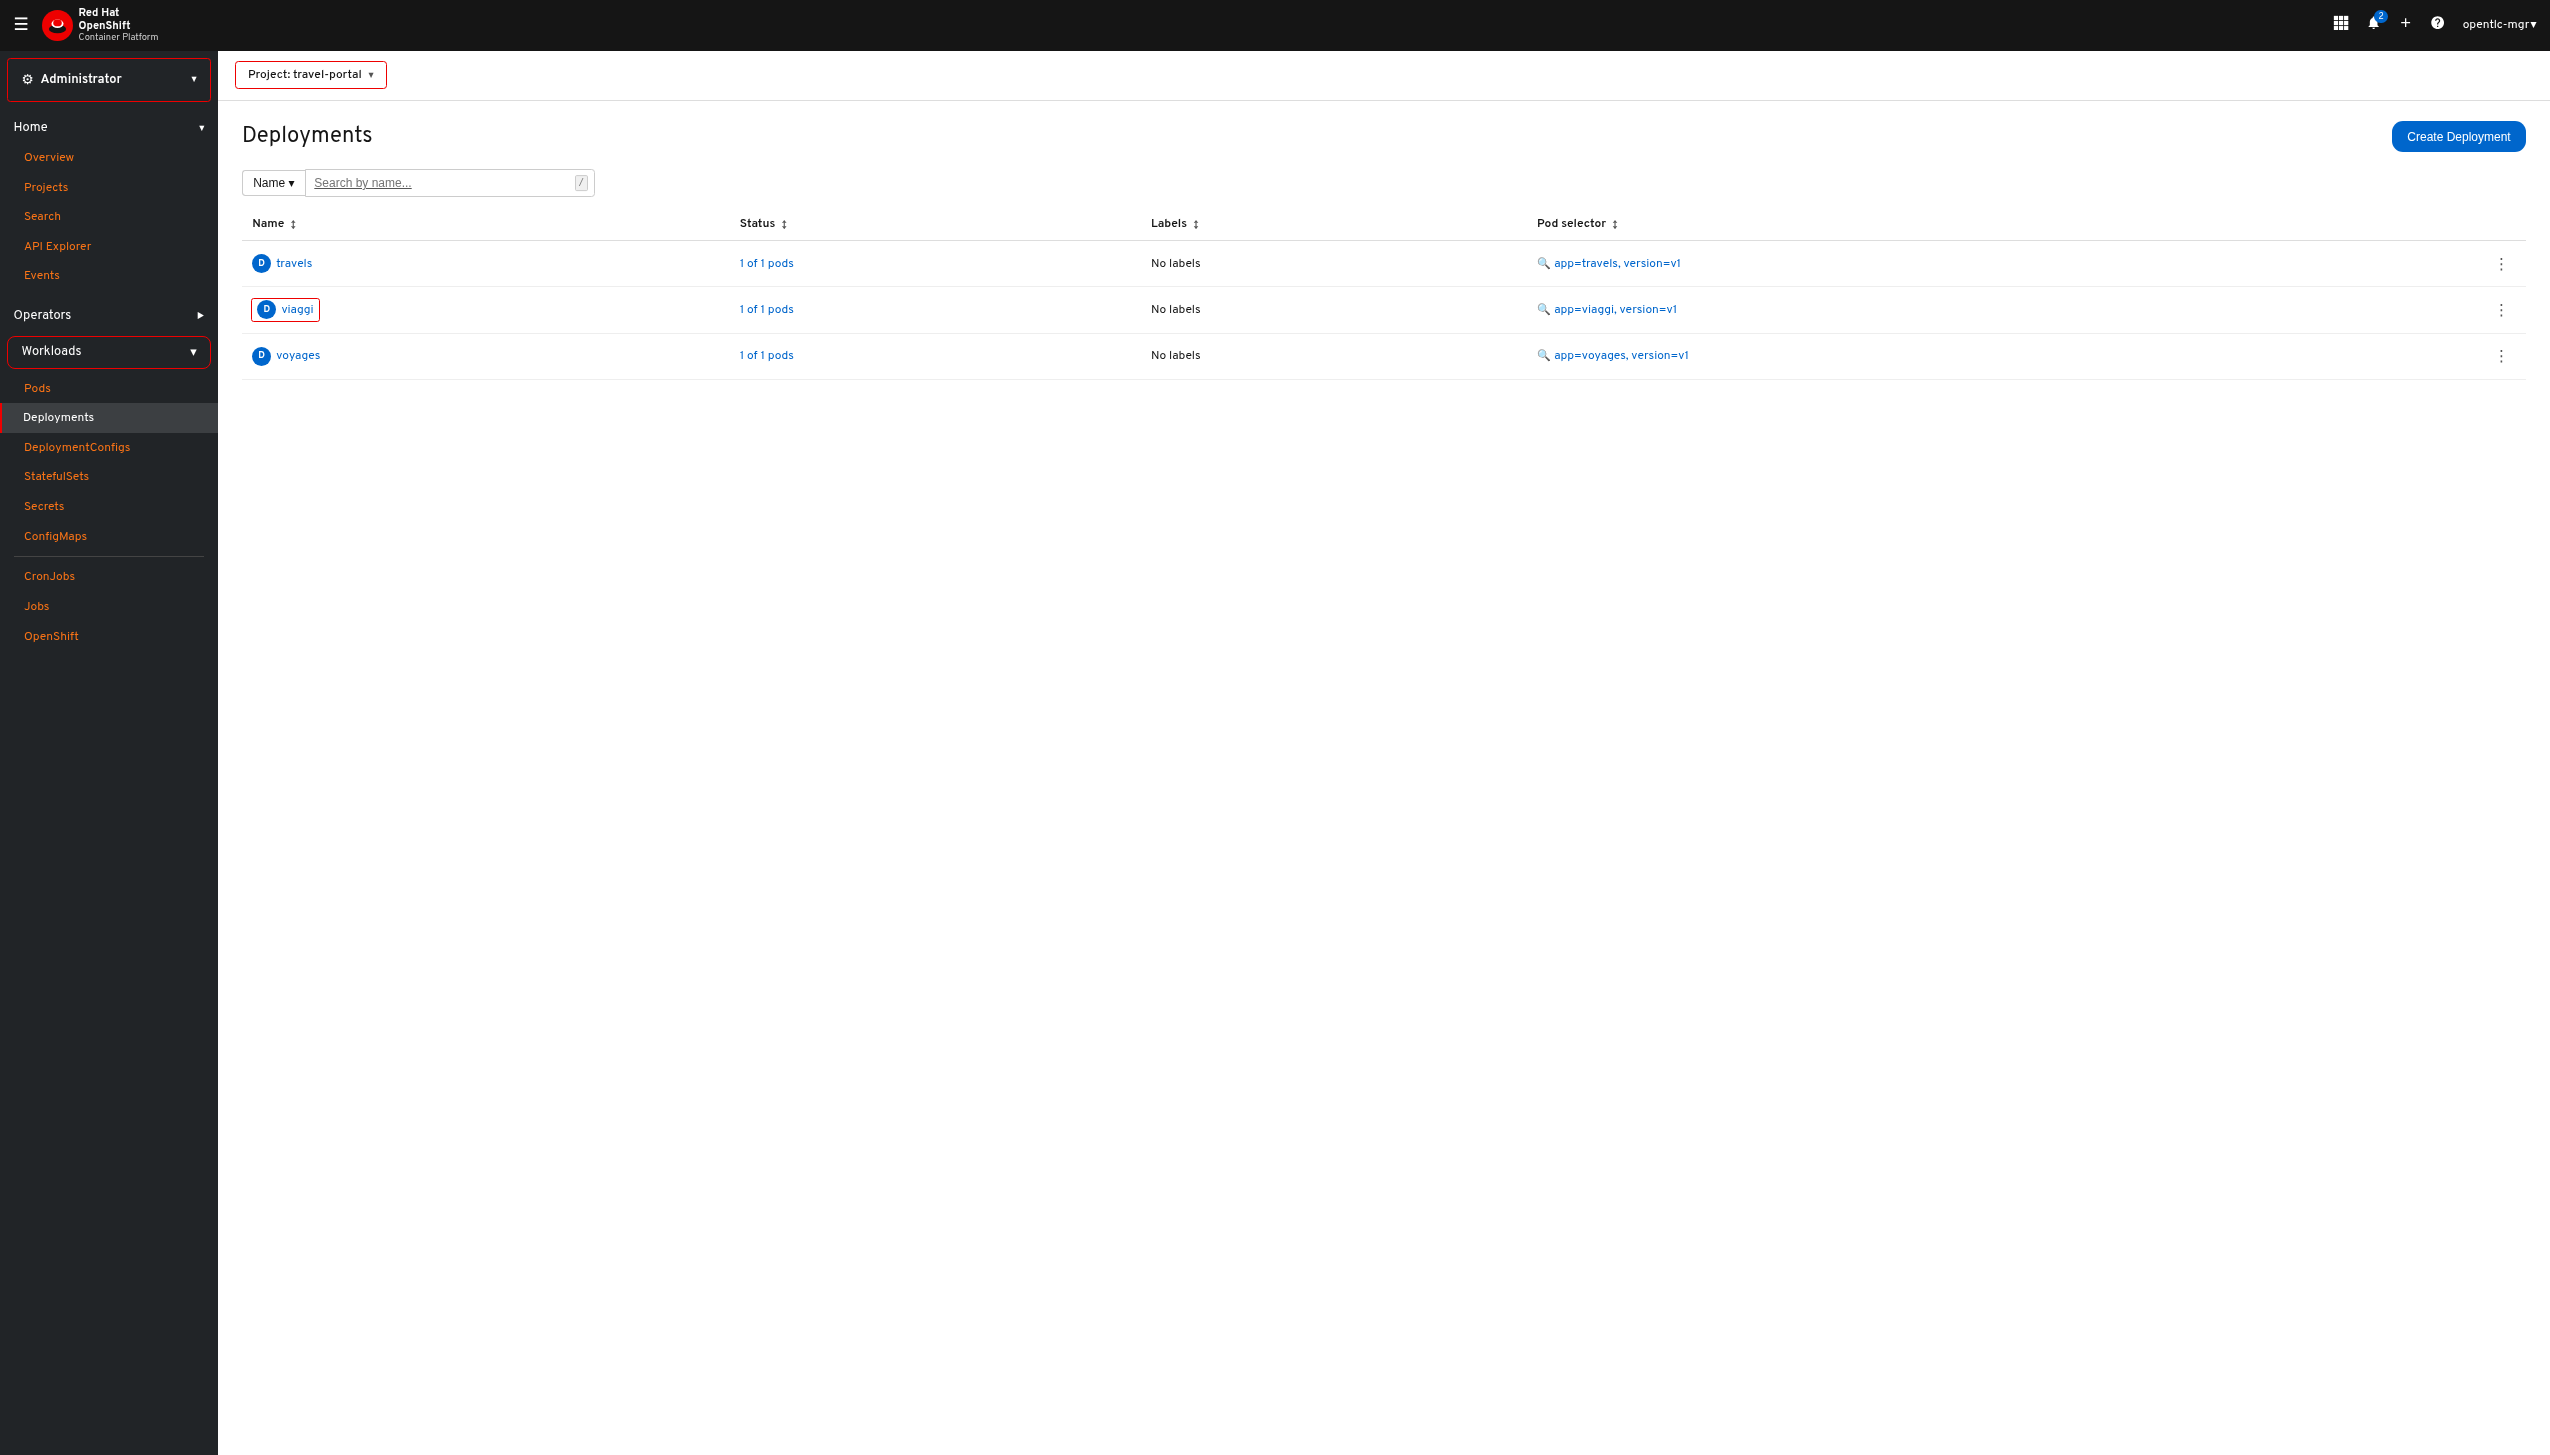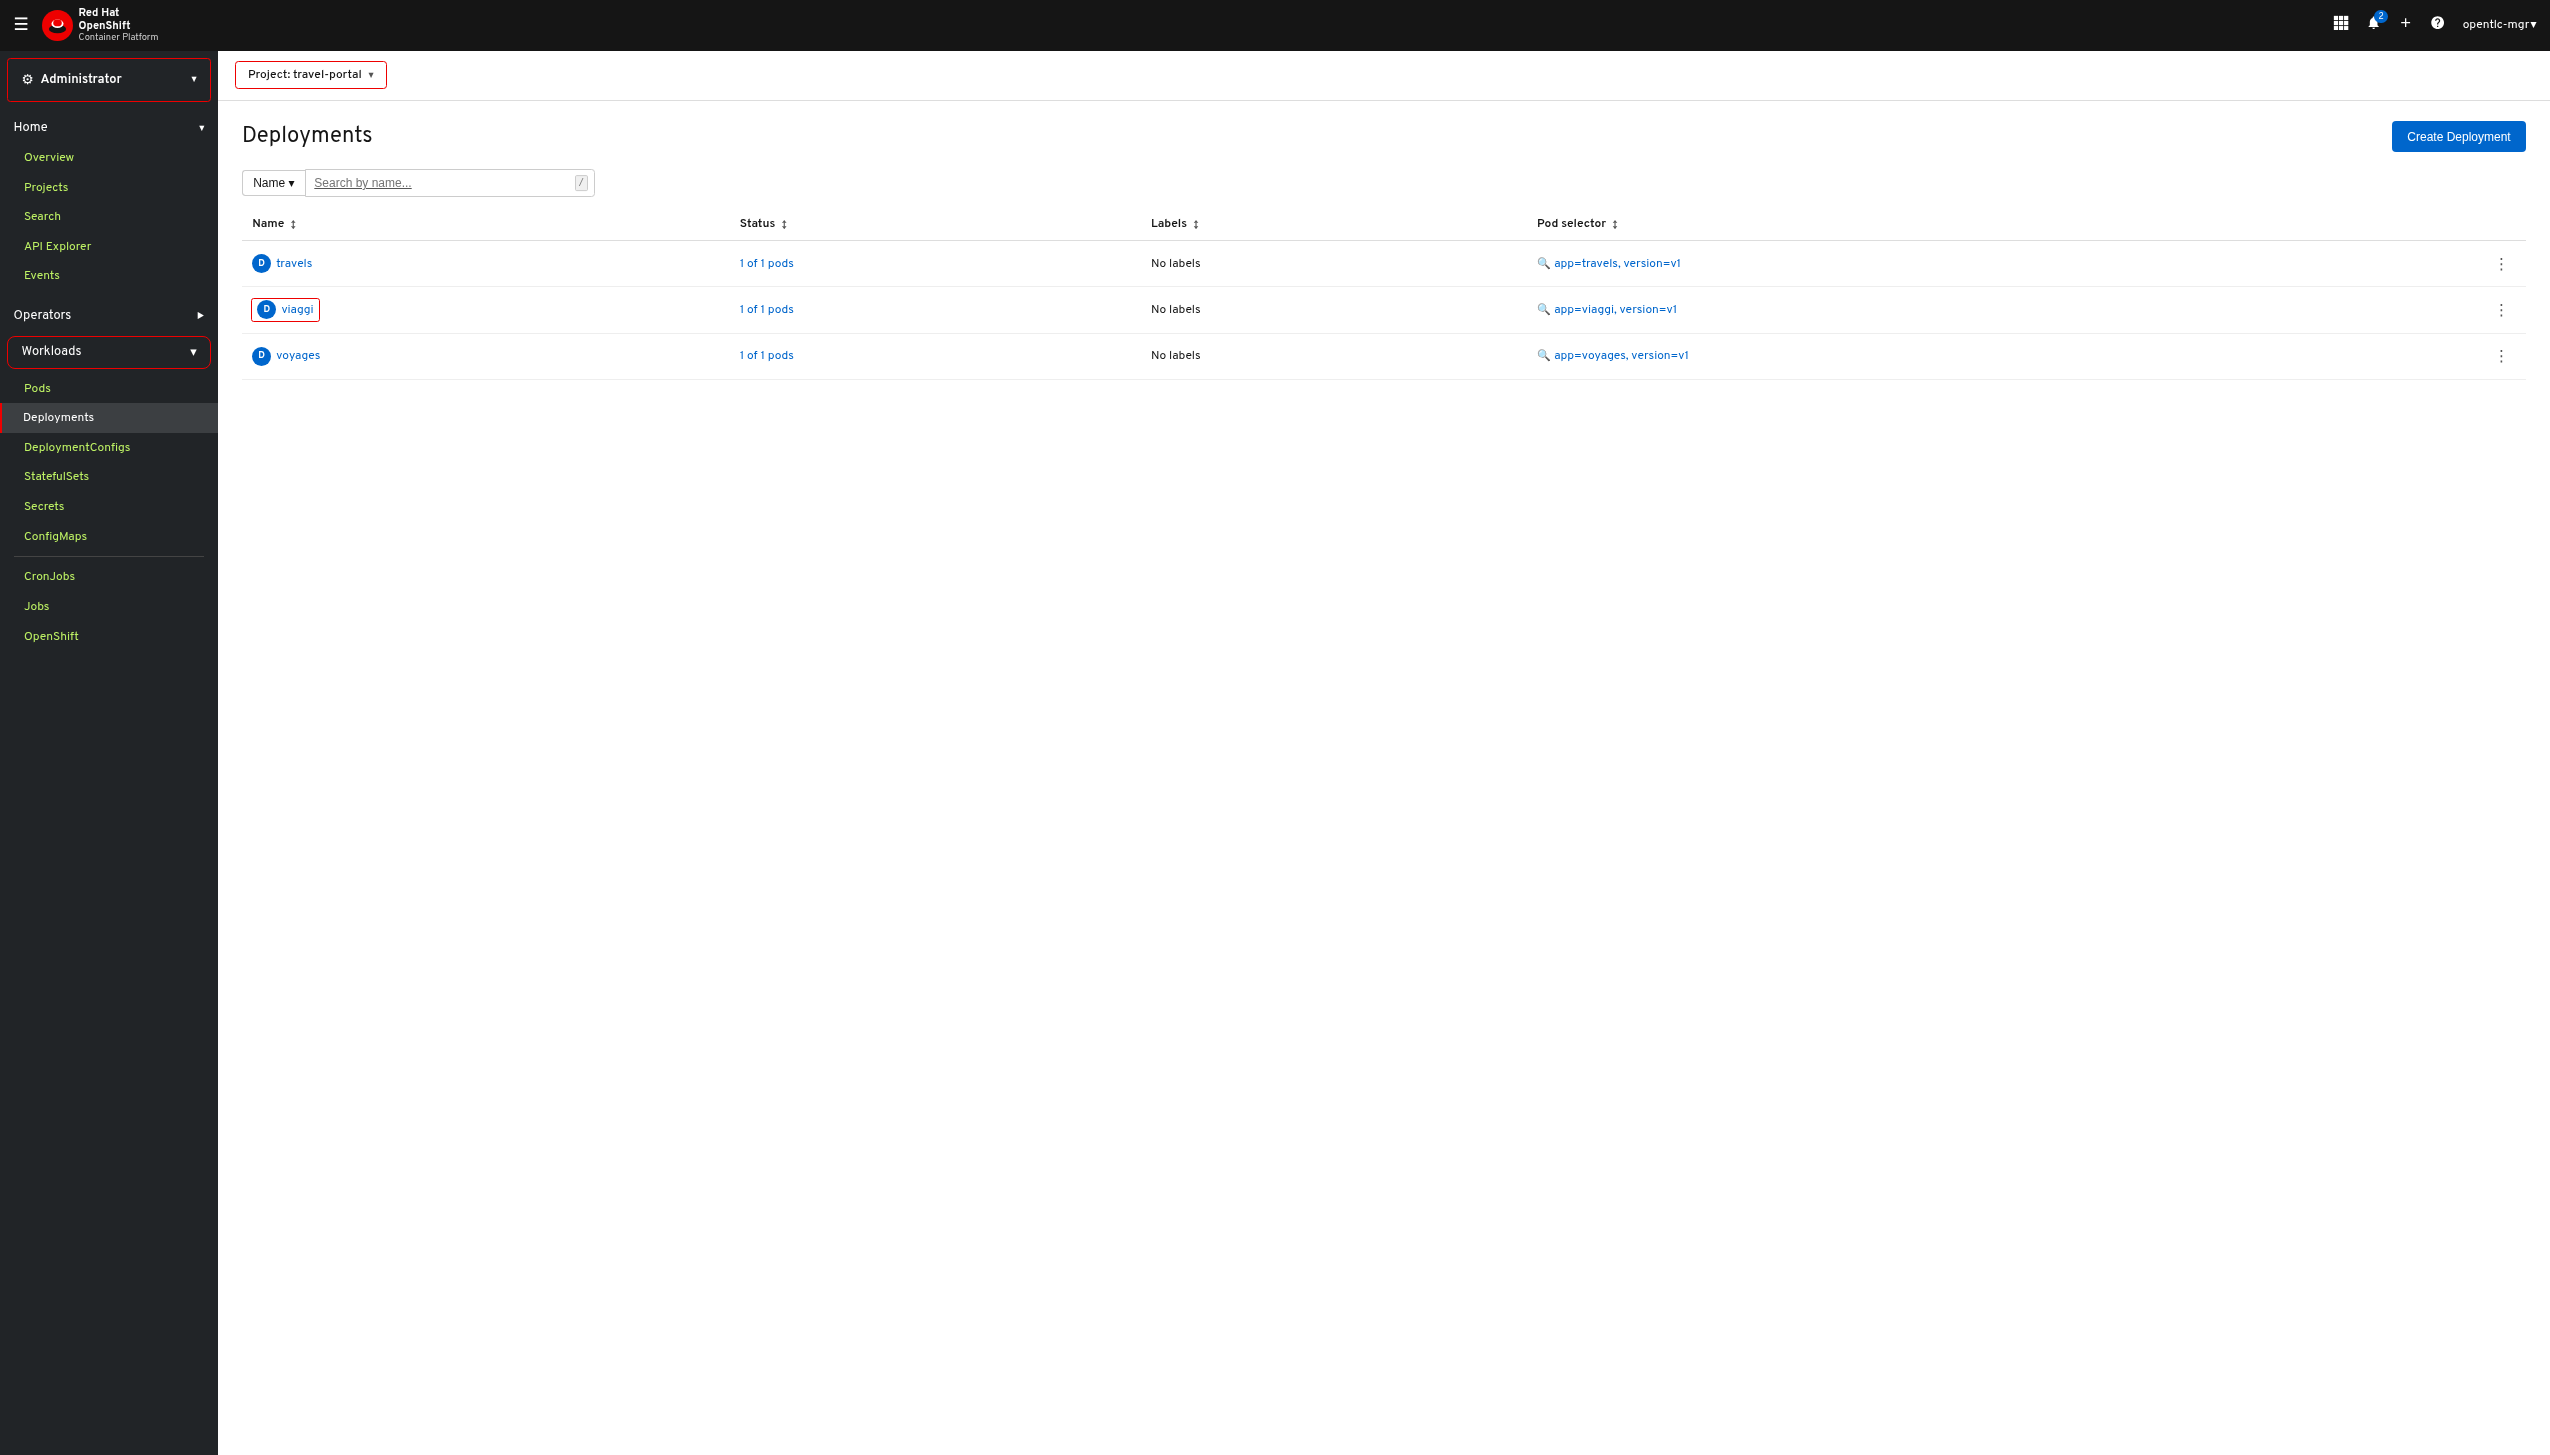--- a/index.html
+++ b/index.html
@@ -117,21 +117,21 @@
       cursor: pointer;
       font-size: 12.8px;
       color: #fff;
     }
     .sidebar-section-header .label { flex: 1; }
     .sidebar-section-header .arrow { font-size: 10.2px; }
 
     .sidebar-item {
       padding: 6.8px 13.6px 6.8px 24px;
       font-size: 12px;
-      color: #bef264;
+      color: #f97316;
       cursor: pointer;
       display: flex;
       align-items: center;
     }
     .sidebar-item.active {
       background: #3c3f42;
       color: #fff;
       border-left: 2.6px solid #e00;
       padding-left: 21px;
     }
@@ -204,21 +204,21 @@
       font-weight: 400;
       color: #151515;
     }
 
     .create-btn {
       background: #06c;
       color: #fff;
       border: none;
       padding: 8.5px 15.3px;
       font-size: 12px;
-      border-radius: 4px;
+      border-radius: 11px;
       cursor: pointer;
       font-weight: 500;
     }
 
     
     .filter-row {
       display: flex;
       align-items: center;
       gap: 0;
       margin-bottom: 10.2px;

